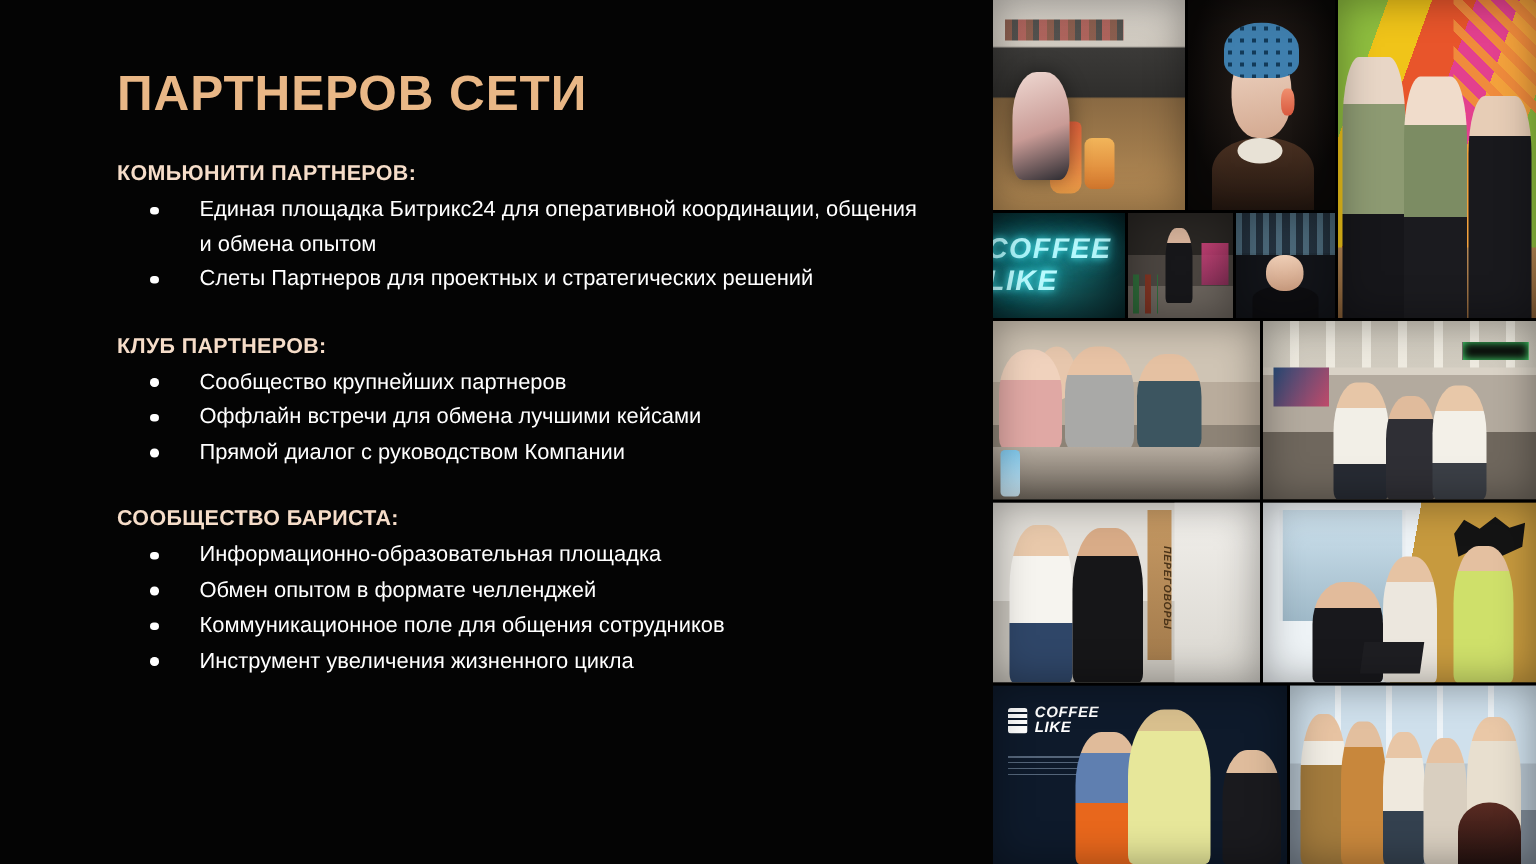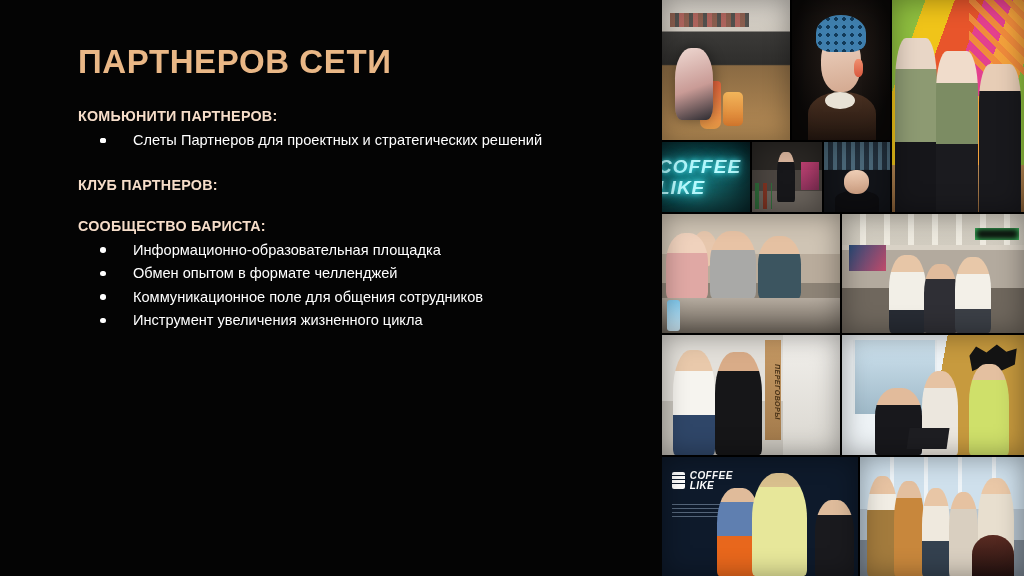--- a/index.html
+++ b/index.html
@@ -386,32 +386,47 @@
 
   <div class="text-pane">
 
     <div class="slide-title">ПАРТНЕРОВ СЕТИ</div>
 
     <div class="section">
       <div class="section-head">КОМЬЮНИТИ ПАРТНЕРОВ:</div>
       <ul class="bullets">
         <li>
           <span class="dot"></span>
+          <span>Единая площадка Битрикс24 для оперативной координации, общения и обмена опытом</span>
         </li>
         <li>
           <span class="dot"></span>
           <span>Слеты Партнеров для проектных и стратегических решений</span>
         </li>
       </ul>
     </div>
 
     <div class="sec-gap"></div>
 
     <div class="section">
       <div class="section-head">КЛУБ ПАРТНЕРОВ:</div>
+      <ul class="bullets">
+        <li>
+          <span class="dot"></span>
+          <span>Сообщество крупнейших партнеров</span>
+        </li>
+        <li>
+          <span class="dot"></span>
+          <span>Оффлайн встречи для обмена лучшими кейсами</span>
+        </li>
+        <li>
+          <span class="dot"></span>
+          <span>Прямой диалог с руководством Компании</span>
+        </li>
+      </ul>
     </div>
 
     <div class="sec-gap"></div>
 
     <div class="section">
       <div class="section-head">СООБЩЕСТВО БАРИСТА:</div>
       <ul class="bullets">
         <li>
           <span class="dot"></span>
           <span>Информационно-образовательная площадка</span>

